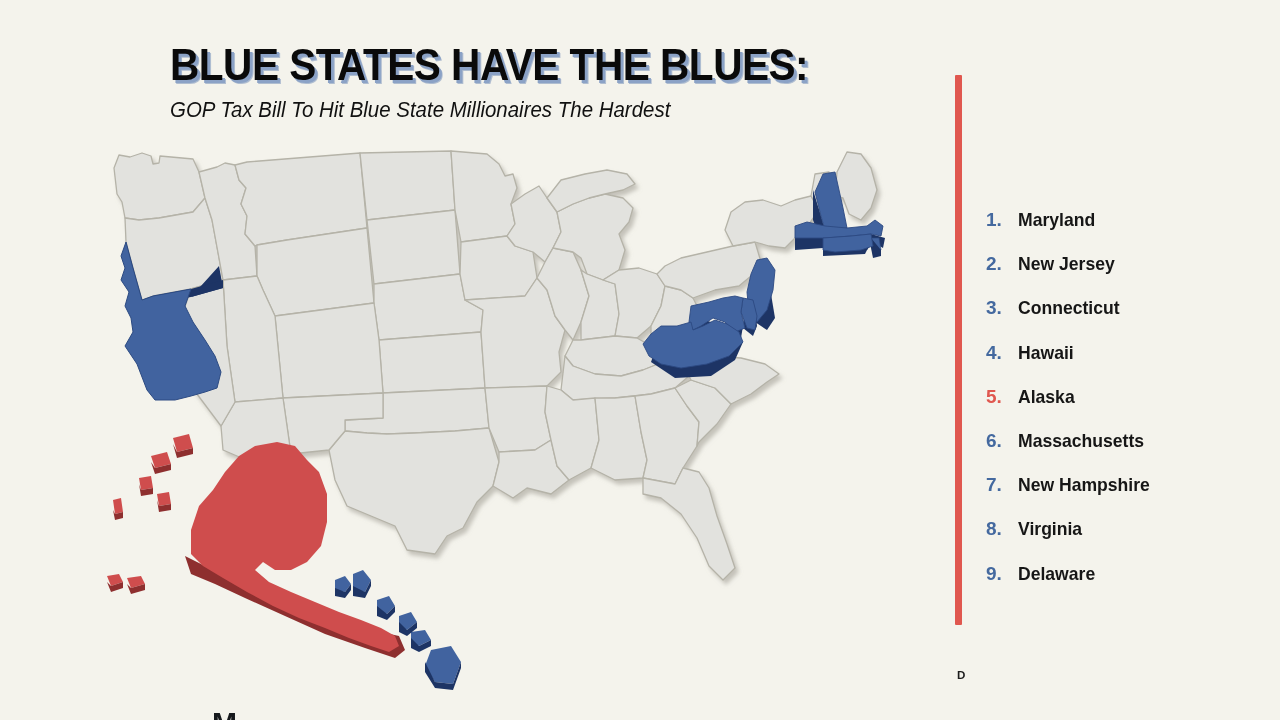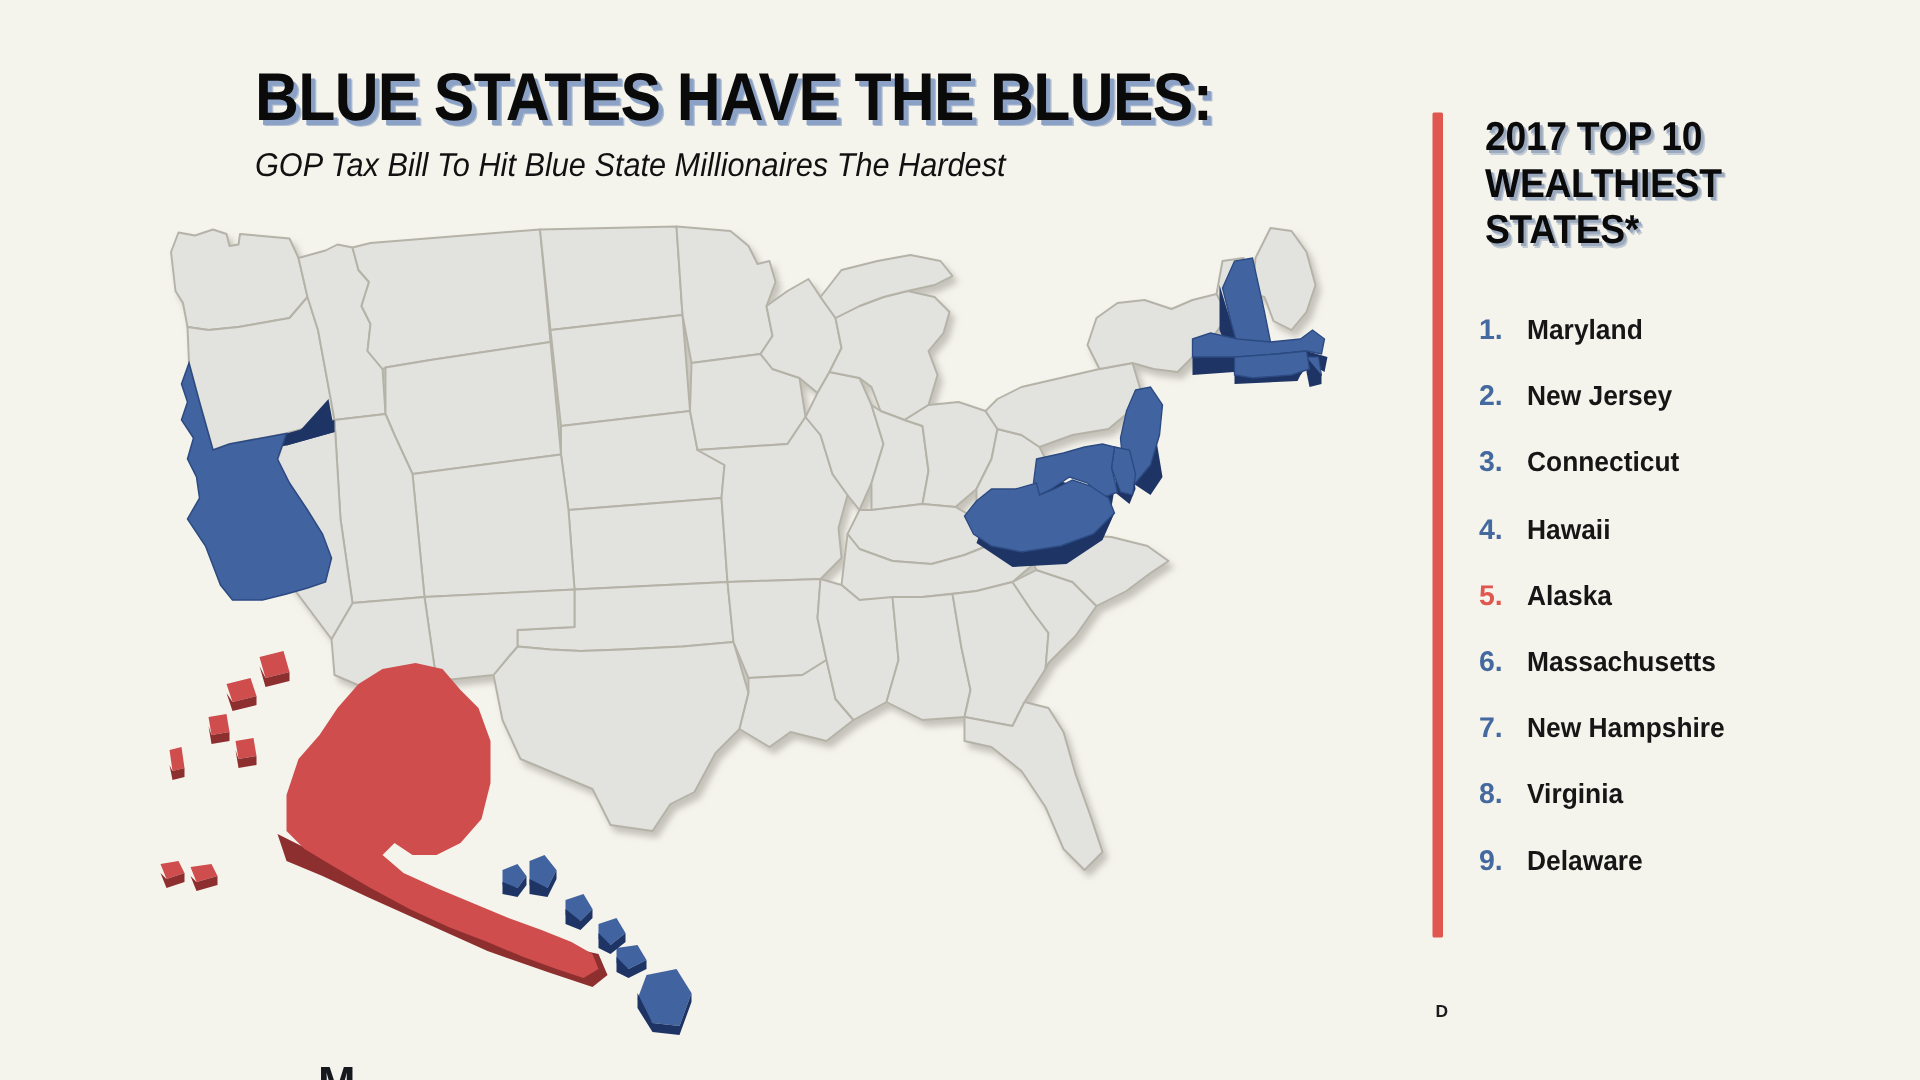--- a/index.html
+++ b/index.html
@@ -249,25 +249,20 @@
       </g>
     </svg>
   </div>
 
   <div class="corner-mark">
     <span>M</span>
   </div>
 
   <div class="rail"></div>
 
-  <div class="panel">
-    <div class="panel-title">2017 TOP 10</div>
-    <div class="panel-title">WEALTHIEST</div>
-    <div class="panel-title">STATES*</div>
-  </div>
 
   <ul class="rank-list" id="rank-list">
       <li class="rank-item">
         <span class="rank-num">1.</span>
         <span class="rank-name">Maryland</span>
       </li>
       <li class="rank-item">
         <span class="rank-num">2.</span>
         <span class="rank-name">New Jersey</span>
       </li>

